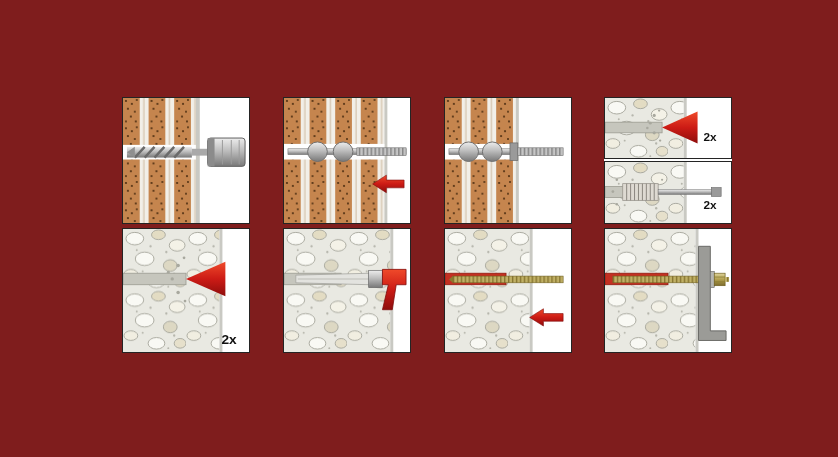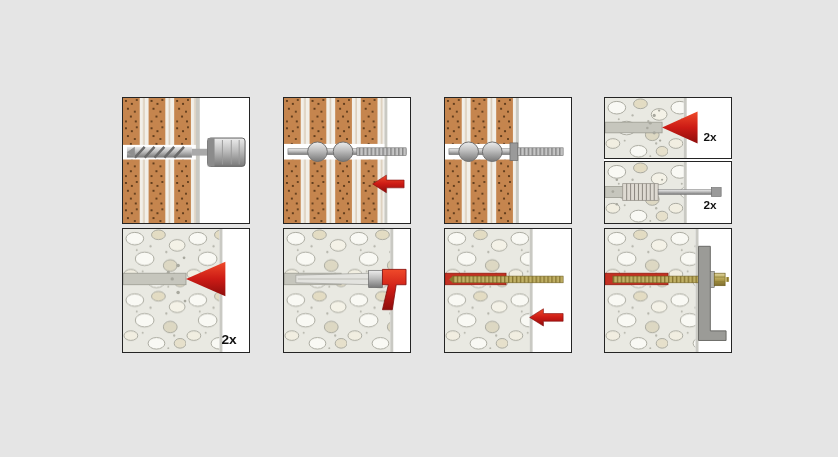--- a/index.html
+++ b/index.html
@@ -1,16 +1,16 @@
 <!DOCTYPE html>
 <html><head>
 <meta charset="utf-8">
 <style>
   html,body{margin:0;padding:0;background:#fff;}
-  .stage{position:relative;width:838px;height:457px;background:#e5e5e5;overflow:hidden;
+  .stage{position:relative;width:838px;height:457px;background:#7f1d1d;overflow:hidden;
          font-family:"Liberation Sans",sans-serif;}
   .panel{position:absolute;box-sizing:border-box;border:1px solid #242424;background:#fff;}
   .panel svg{display:block;width:100%;height:100%;}
   .panel-group{position:absolute;box-sizing:border-box;background:#fff;}
   .sub{position:absolute;left:0;width:128px;box-sizing:border-box;border:1px solid #242424;background:#fff;}
   .sub svg{display:block;width:100%;height:100%;}
   .subA{top:0;height:62px;}
   .subB{top:64px;height:63px;}
   .r1{top:97px;height:127px;}
   .r2{top:228px;height:125px;}

